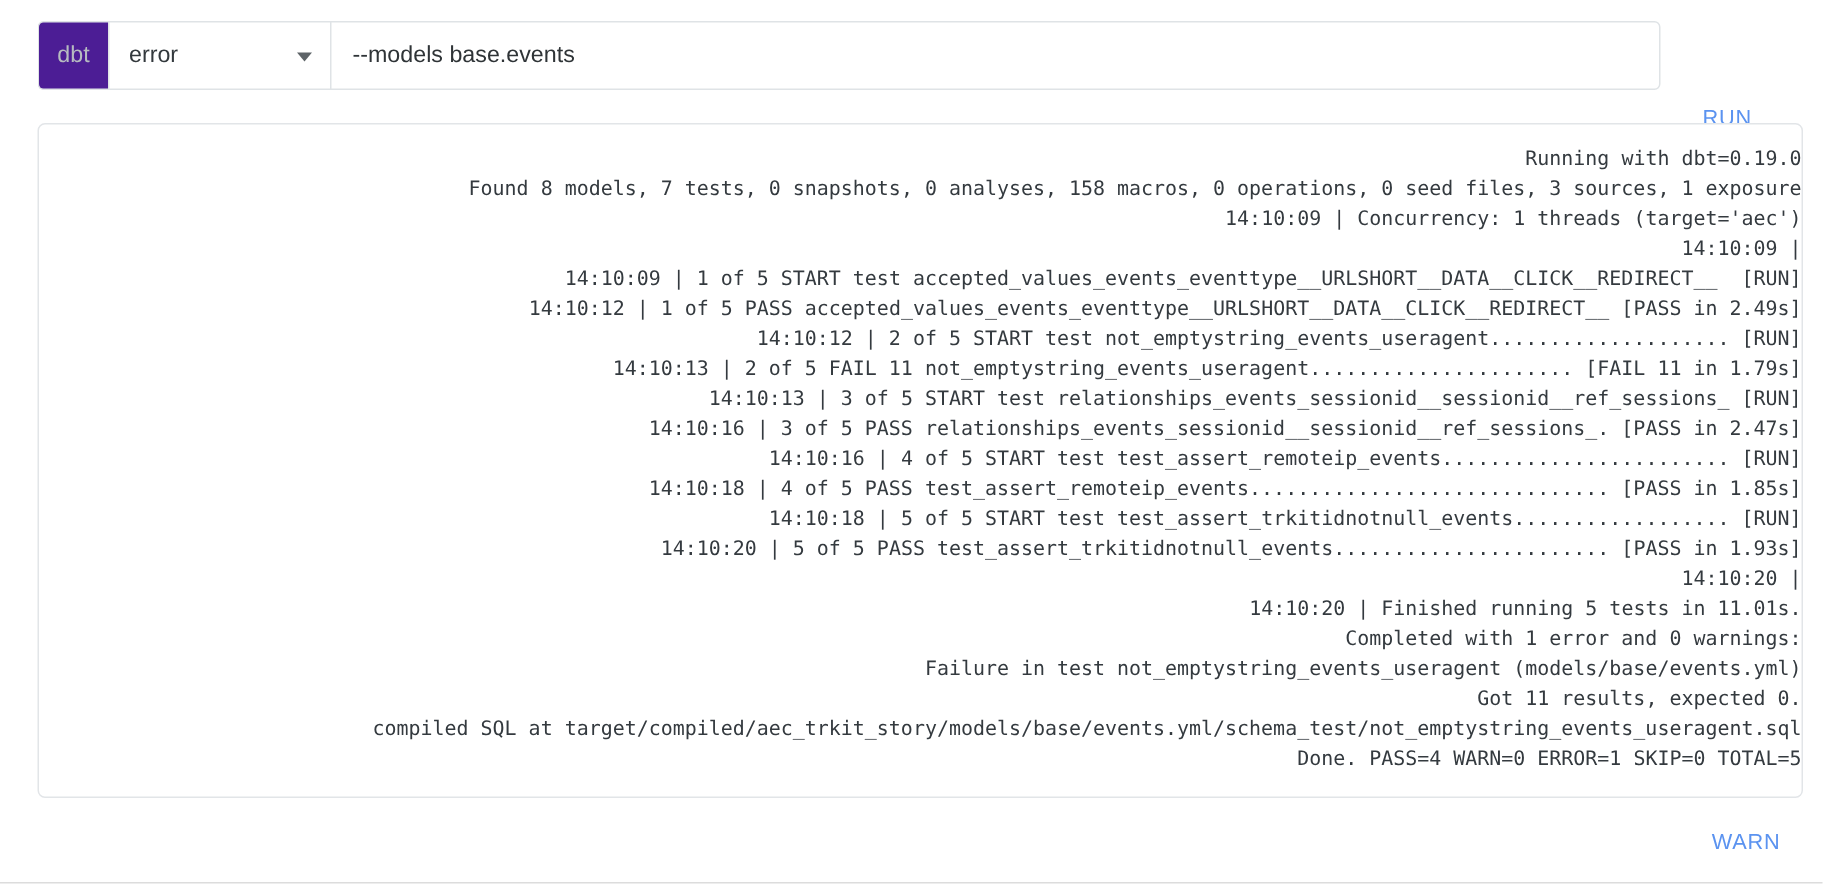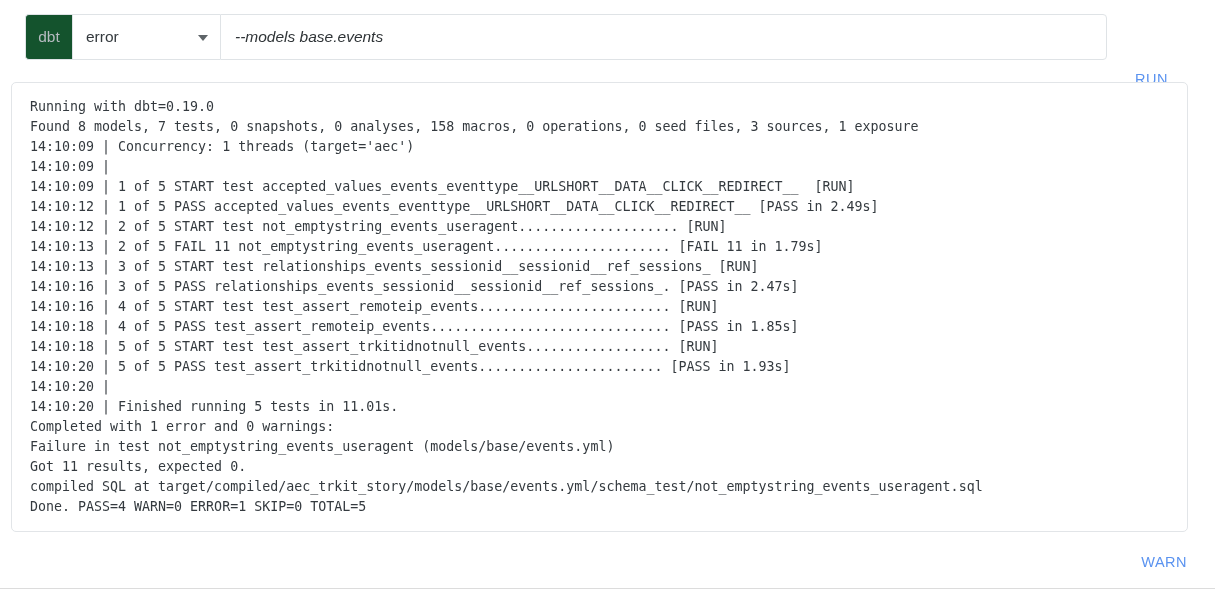--- a/index.html
+++ b/index.html
@@ -27,21 +27,21 @@
     align-items: stretch;
   }
   .cmd-prefix {
     width: 47px;
     display: flex;
     align-items: center;
     justify-content: center;
     border: 1px solid #dfe3e6;
     border-right: none;
     border-radius: 4px 0 0 4px;
-    background: #14532d;
+    background: #4c1d95;
     color: #b6bbc0;
     font-size: 15.5px;
     box-sizing: border-box;
   }
   .cmd-select {
     width: 148px;
     display: flex;
     align-items: center;
     border: 1px solid #dfe3e6;
     border-right: none;
@@ -69,21 +69,20 @@
   .cmd-args {
     width: 887px;
     display: flex;
     align-items: center;
     border: 1px solid #dfe3e6;
     border-radius: 0 4px 4px 0;
     background: #ffffff;
     box-sizing: border-box;
     padding-left: 14px;
     cursor: text;
-    font-style: italic;
   }
   .cmd-args-value {
     font-size: 15.5px;
     color: #2f3437;
   }
   .run-button {
     position: absolute;
     right: 41px;
     top: 27px;
     font-size: 14.5px;
@@ -93,30 +92,31 @@
     border: none;
     padding: 4px 6px;
     cursor: pointer;
     font-family: "Liberation Sans", sans-serif;
     margin-top: 40px;
   }
 
   
   .log-panel {
     position: absolute;
-    left: 11px;
+    left: 25px;
     top: 82px;
     width: 1177px;
     height: 450px;
     border: 1px solid #e2e5e8;
     border-radius: 5px;
     background: #ffffff;
     box-sizing: border-box;
     overflow: hidden;
     padding: 14px 0 0 18px;
+    text-align: right;
   }
   .log-output {
     margin: 0;
     font-family: "DejaVu Sans Mono", "Liberation Mono", monospace;
     font-size: 13.3px;
     line-height: 20px;
     color: #343a3f;
     white-space: pre;
   }
 

